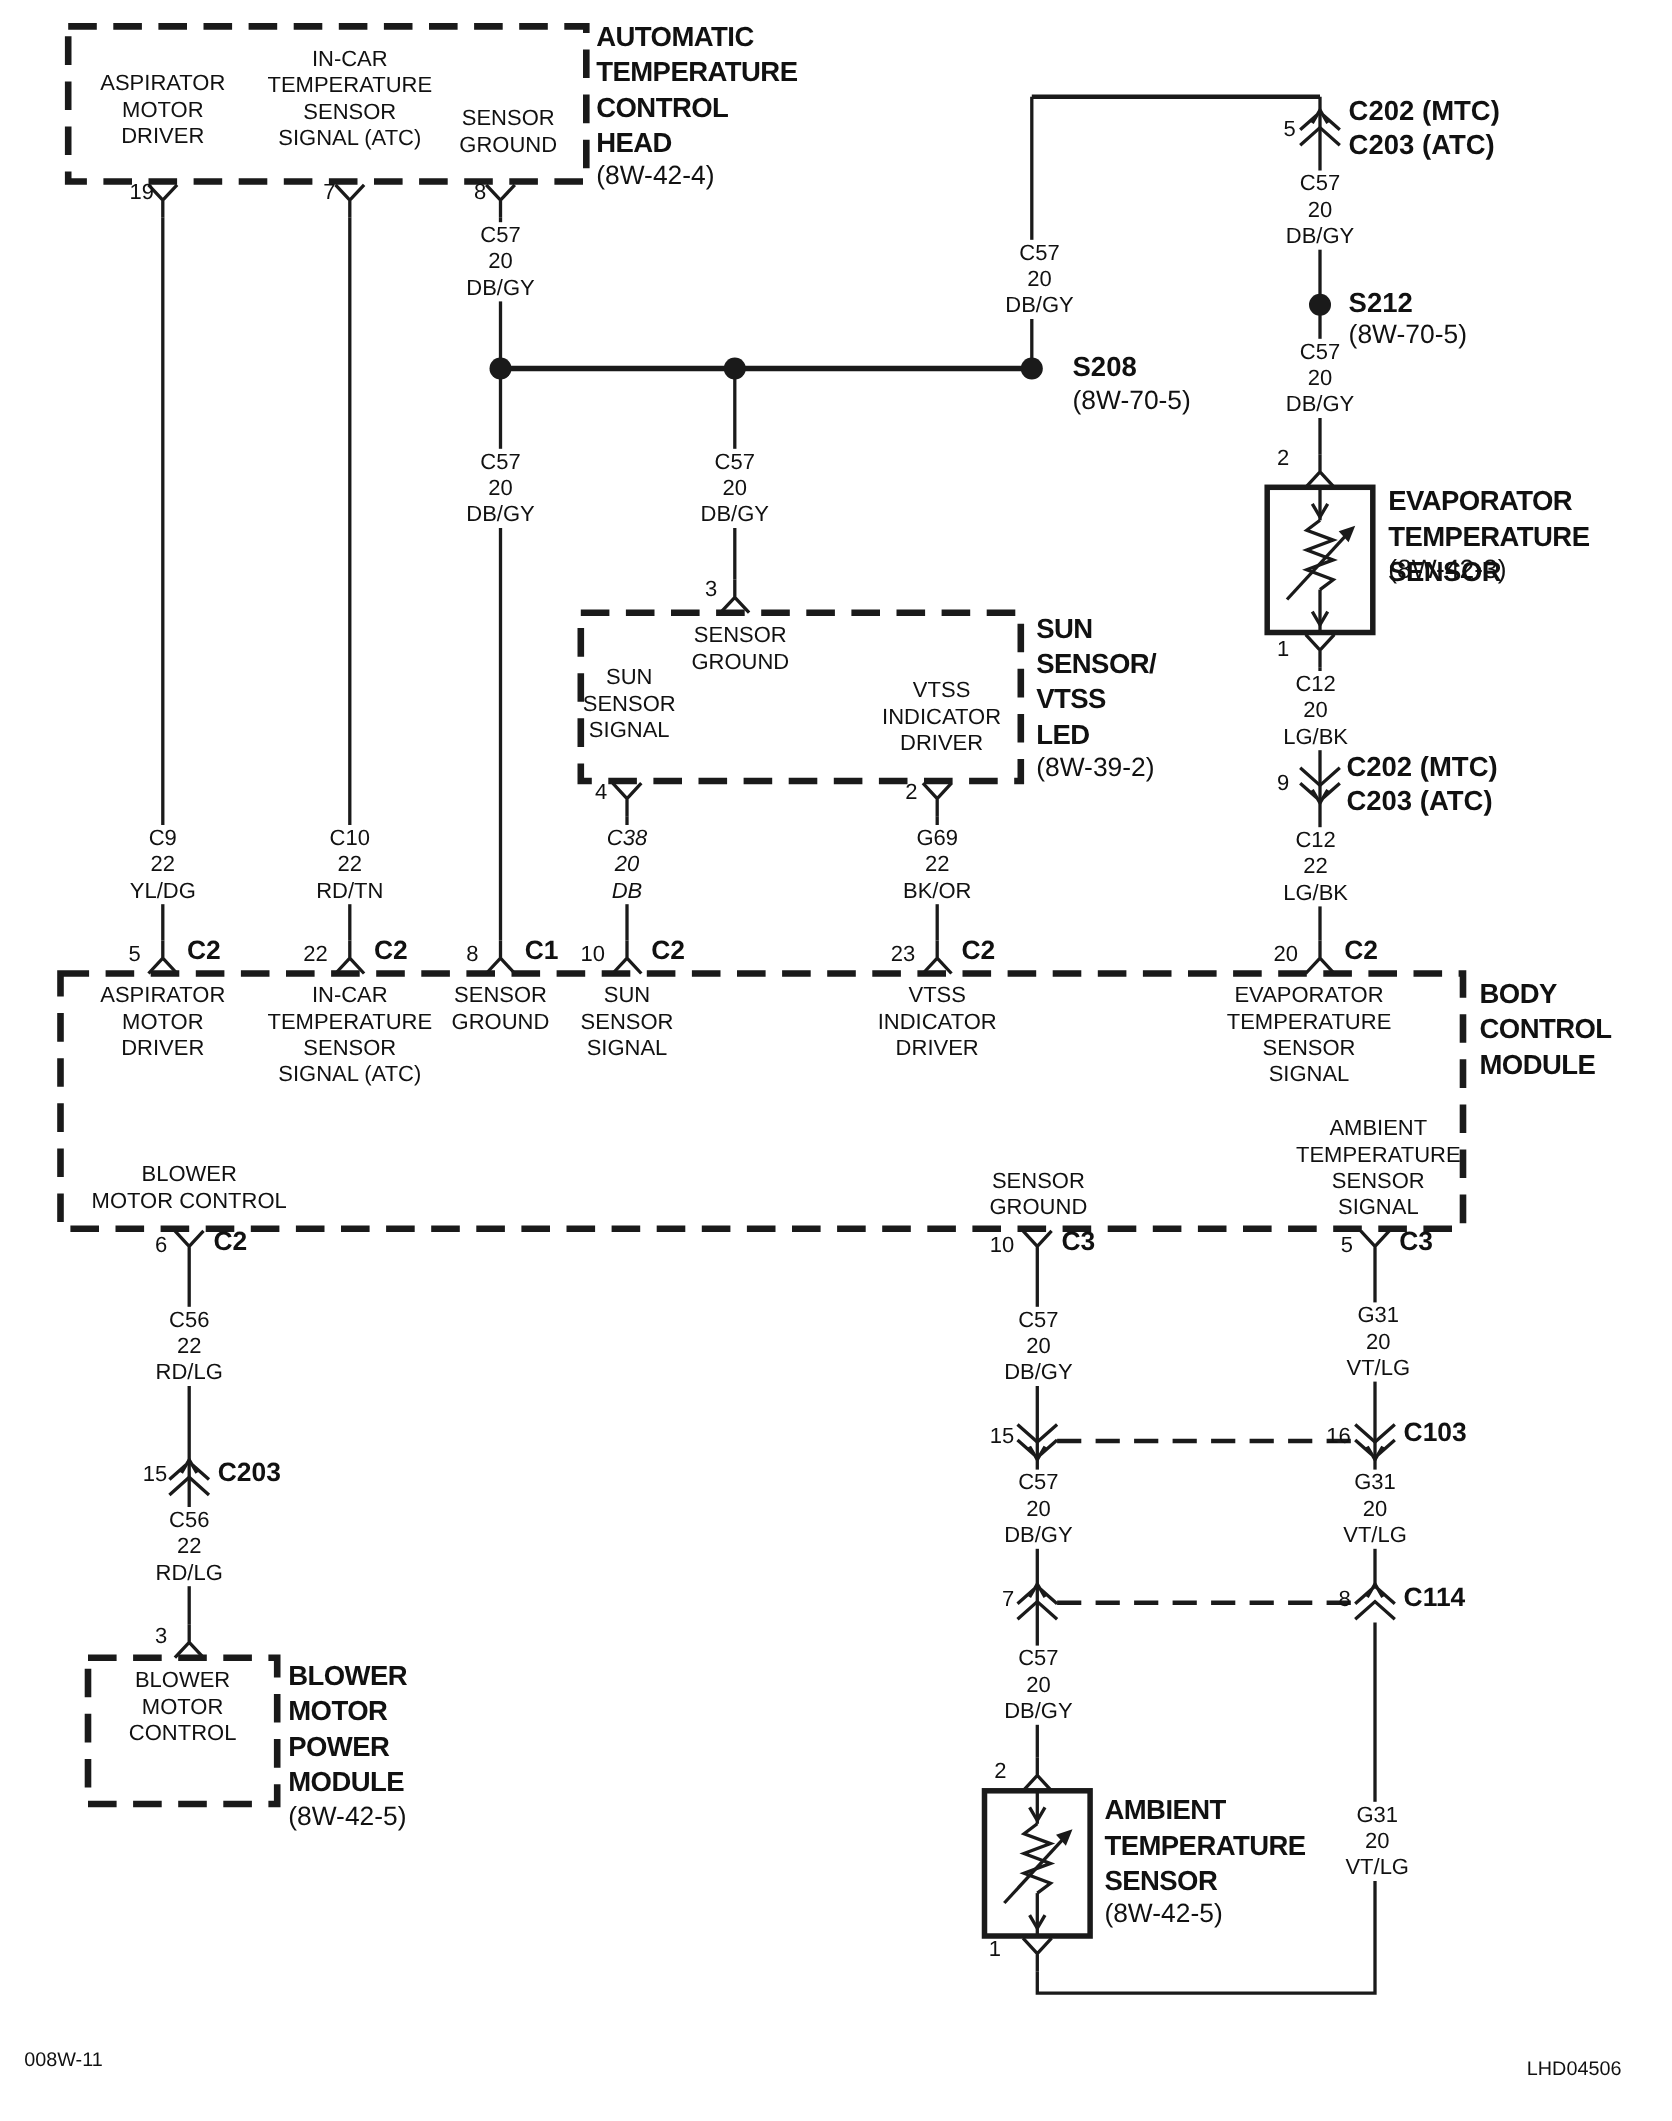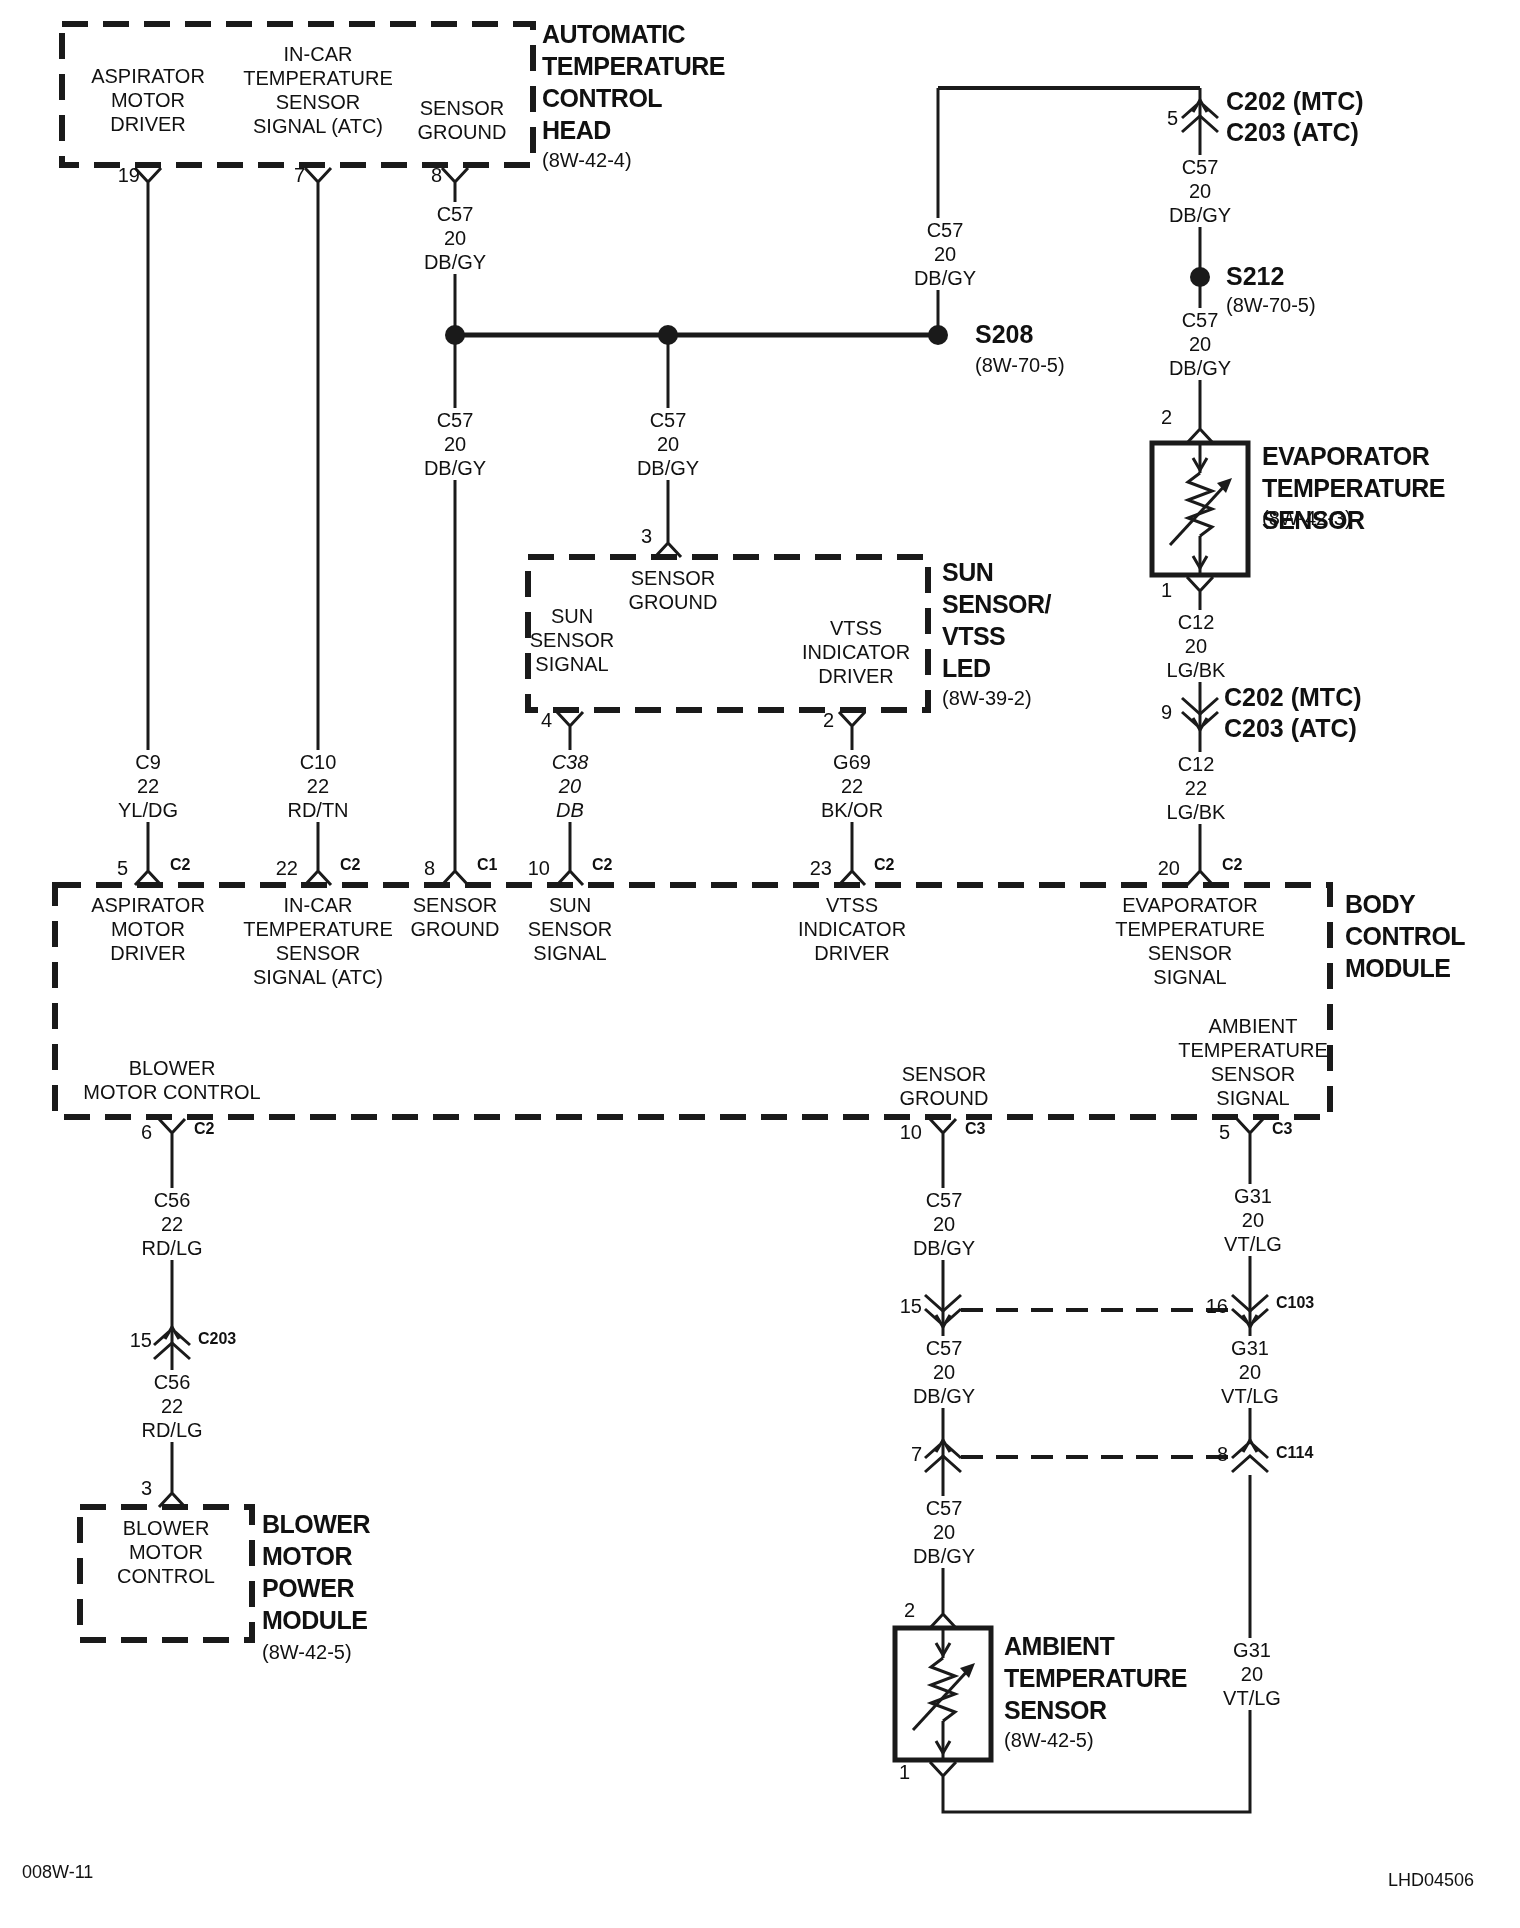--- a/index.html
+++ b/index.html
@@ -4,22 +4,22 @@
 <style>
   html,body{margin:0;padding:0;background:#fff;}
   #canvas{position:relative;width:1520px;height:1928px;background:#fff;
           font-family:"Liberation Sans",sans-serif;color:#111;}
   #art{position:absolute;left:0;top:0;}
   .lbl{position:absolute;font-size:20px;line-height:24px;white-space:pre-line;
        text-align:center;transform:translateX(-50%);}
   .wlbl{background:#fff;padding:0 3px;}
   .lft{transform:none;text-align:left;}
   .big{font-weight:bold;font-size:25px;line-height:32px;letter-spacing:-0.5px;}
-  .ref{font-size:20px;font-weight:normal;line-height:24px;}
-  .conn{position:absolute;font-weight:bold;font-size:16px;line-height:26px;white-space:pre-line;text-align:left;}
+  .ref{font-size:24px;font-weight:normal;line-height:24px;}
+  .conn{position:absolute;font-weight:bold;font-size:24px;line-height:26px;white-space:pre-line;text-align:left;}
   .num{position:absolute;width:60px;text-align:right;font-size:20px;line-height:24px;}
   .splice{position:absolute;font-weight:bold;font-size:25px;line-height:28px;text-align:left;}
   .foot{position:absolute;font-size:18px;}
 </style>
 </head>
 <body>
 
 <div id="canvas">
 
 <svg id="art" width="1520" height="1928" viewBox="0 0 1520 1928">

